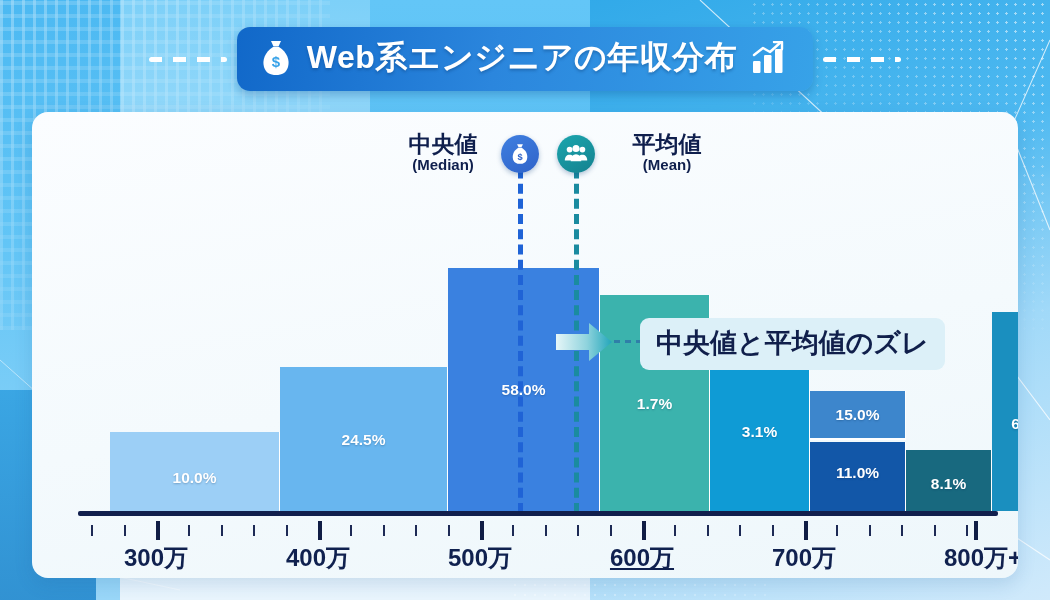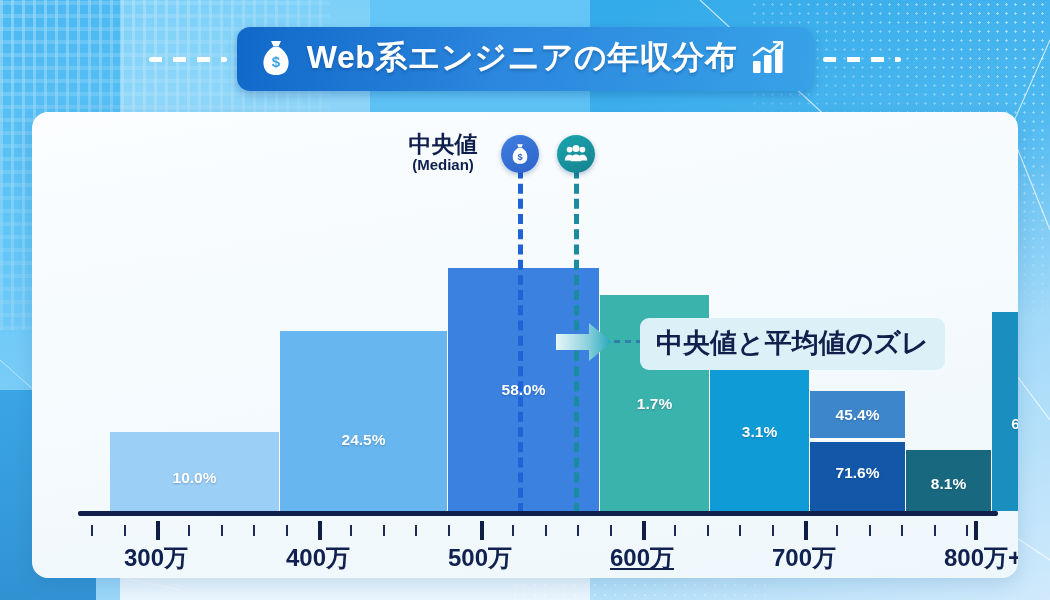--- a/index.html
+++ b/index.html
@@ -228,39 +228,39 @@
   <div class="dash-right"></div>
 </div>
 
 <div class="card">
   <div class="plot">
 
     <div class="bars">
       <div class="bar" style="left:32px;width:170px;height:79px;background:#9ccff6;">
         <span class="val" style="bottom:24px;">10.0%</span>
       </div>
-      <div class="bar" style="left:202px;width:168px;height:180px;background:#68b6ef;">
+      <div class="bar" style="left:202px;width:168px;height:144px;background:#68b6ef;">
         <span class="val" style="bottom:62px;">24.5%</span>
       </div>
       <div class="bar" style="left:370px;width:152px;height:243px;background:#3a81e0;">
         <span class="val" style="bottom:112px;">58.0%</span>
       </div>
       <div class="bar" style="left:522px;width:110px;height:216px;background:#3bb3ad;">
         <span class="val" style="bottom:98px;">1.7%</span>
       </div>
       <div class="bar" style="left:632px;width:100px;height:181px;background:#0f9bd5;">
         <span class="val" style="bottom:70px;">3.1%</span>
       </div>
 
       <div class="bar" style="left:732px;width:96px;height:120px;background:transparent;border-right:none;">
         <div class="stack-top" style="top:0;height:49px;background:#3d86cc;border-right:1.5px solid #ffffff;border-bottom:2px solid #ffffff;">
-          <span class="val" style="left:0;right:0;text-align:center;top:15px;">45.4%</span>
+          <span class="val" style="left:0;right:0;text-align:center;top:15px;">15.0%</span>
         </div>
         <div class="stack-bot" style="bottom:0;height:69px;background:#1257a8;border-right:1.5px solid #ffffff;">
-          <span class="val" style="left:0;right:0;text-align:center;top:22px;">71.6%</span>
+          <span class="val" style="left:0;right:0;text-align:center;top:22px;">11.0%</span>
         </div>
       </div>
 
       <div class="bar" style="left:828px;width:86px;height:61px;background:#18697f;text-align:center;">
         <span class="val" style="bottom:18px;">8.1%</span>
       </div>
       <div class="bar" style="left:914px;width:74px;height:199px;background:#1a8fbf;border-right:none;">
         <span class="val" style="bottom:78px;">6.7%</span>
       </div>
     </div>
@@ -287,20 +287,24 @@
           <path d="M1 20 C1 15.5 3.6 13 7 13 C10.4 13 13 15.5 13 20 Z" fill="#ffffff"></path>
           <path d="M17 20 C17 15.5 19.6 13 23 13 C26.4 13 29 15.5 29 20 Z" fill="#ffffff"></path>
           <path d="M8.4 21 C8.4 15.6 11.3 12.2 15 12.2 C18.7 12.2 21.6 15.6 21.6 21 Z" fill="#ffffff"></path>
         </svg>
       </div>
     </div>
 
     <div class="mlabel" style="left:346px;top:20px;width:130px;">
       <span class="jp">中央値</span>
       <span class="en">(Median)</span>
+    </div>
+    <div class="mlabel" style="left:570px;top:20px;width:130px;">
+      <span class="jp">平均値</span>
+      <span class="en">(Mean)</span>
     </div>
 
     <svg class="gap-arrow" viewBox="0 0 56 44">
       <defs>
         <linearGradient id="agrad" x1="0" y1="0" x2="1" y2="0">
           <stop offset="0%" stop-color="#e6f6f8"></stop>
           <stop offset="55%" stop-color="#8fd3dd"></stop>
           <stop offset="100%" stop-color="#22a6ba"></stop>
         </linearGradient>
       </defs>

